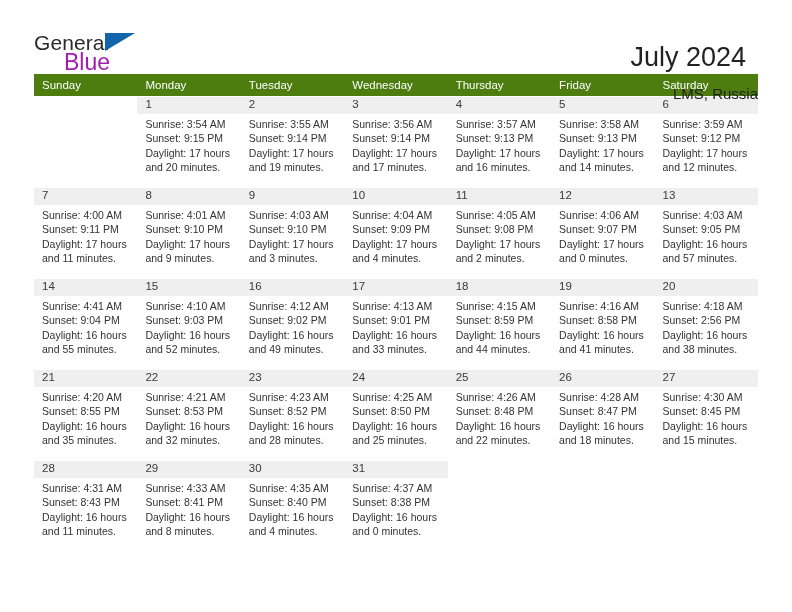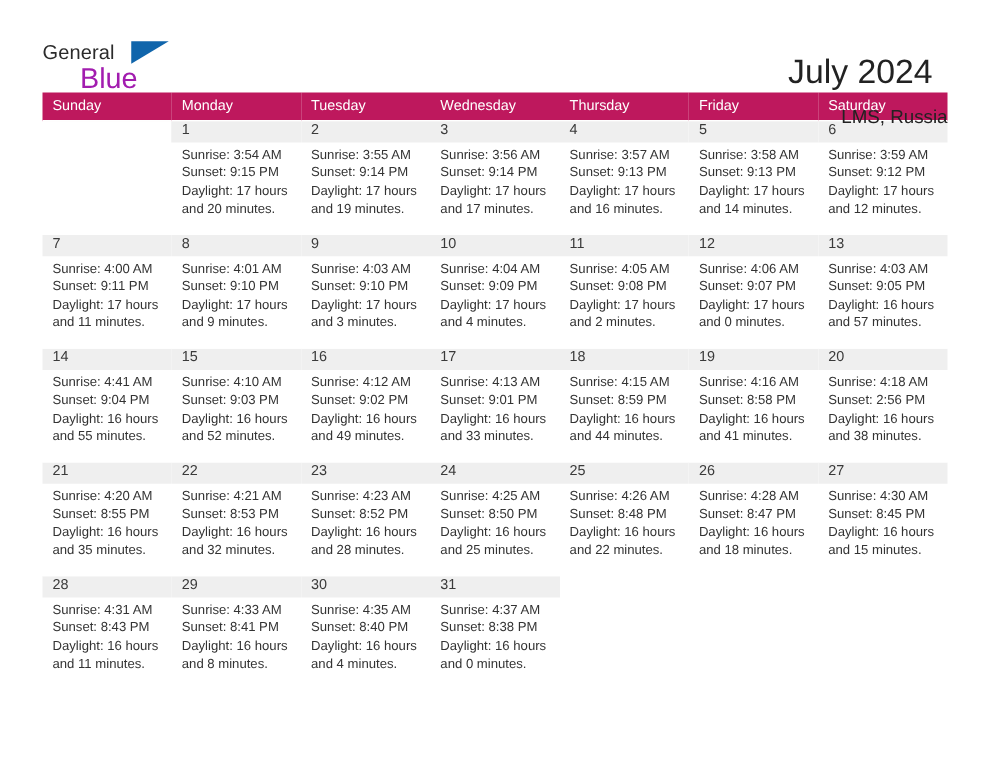--- a/index.html
+++ b/index.html
@@ -29,21 +29,21 @@
     padding-top: 30px;
     height: 74px;
     box-sizing: border-box;
   }
   .logo {
     position: relative;
     width: 120px;
     padding-top: 2px;
   }
   .logo-line1 {
-    font-size: 16px;
+    font-size: 21px;
     color: #2b2b2b;
     letter-spacing: .1px;
     line-height: 21px;
     display: block;
   }
   .logo-line2 {
     font-size: 23px;
     color: #a21caf;
     line-height: 20px;
     display: block;
@@ -76,21 +76,21 @@
     margin: 6px 0 0 0;
     font-weight: normal;
   }
   
   table.calendar {
     width: 724px;
     border-collapse: collapse;
     table-layout: fixed;
   }
   table.calendar thead th {
-    background: #be185d;
+    background: #4d7c0f;
     color: #ffffff;
     font-size: 11.5px;
     font-weight: normal;
     text-align: left;
     padding: 5px 0 5px 8px;
     height: 20px;
     box-sizing: border-box;
   }
   td.day {
     vertical-align: top;

